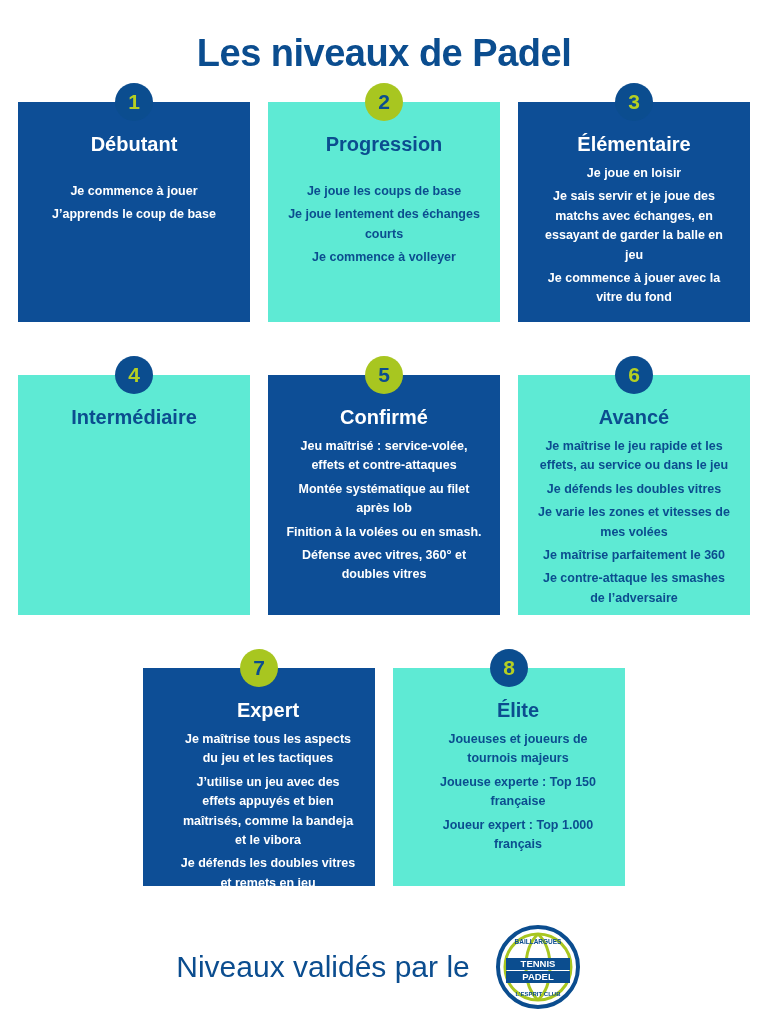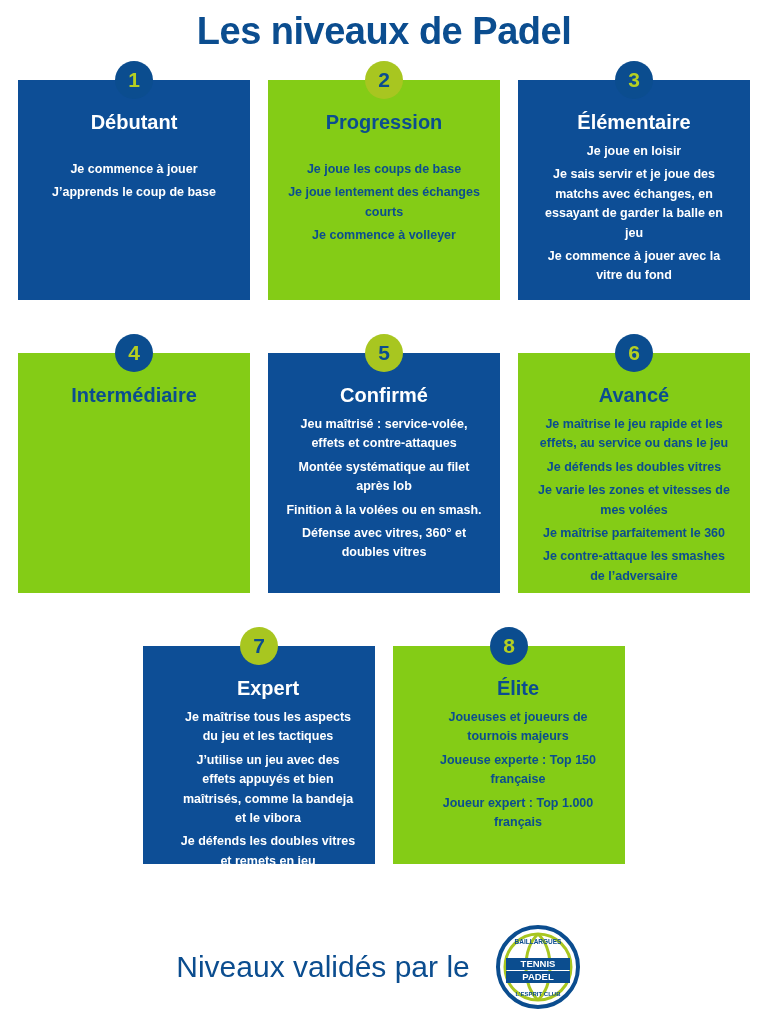--- a/index.html
+++ b/index.html
@@ -14,21 +14,21 @@
     overflow: hidden;
     position: relative;
   }
   .page-title {
     text-align: center;
     color: #0b4d8f;
     font-size: 38px;
     font-weight: bold;
     letter-spacing: -0.5px;
     margin: 0;
-    padding-top: 10px;
+    padding-top: 32px;
     padding-bottom: 8px;
   }
   .grid {
     position: relative;
     padding: 0 14px;
     box-sizing: border-box;
   }
   .row {
     display: flex;
     justify-content: center;
@@ -59,21 +59,21 @@
   .badge.green { background: #a8c620; color: #0b4d8f; }
   .card {
     width: 100%;
     box-sizing: border-box;
     padding: 30px 14px 16px 14px;
     position: relative;
     z-index: 1;
     text-align: center;
   }
   .card.blue { background: #0d4e96; color: #ffffff; }
-  .card.green { background: #84cc16; color: #0b4d8f; }
+  .card.green { background: #5eead4; color: #0b4d8f; }
   .card h2 {
     margin: 0 0 8px 0;
     font-size: 20px;
     font-weight: bold;
     line-height: 1.2;
   }
   .card.blue h2 { color: #ffffff; }
   .card.green h2 { color: #0b4d8f; }
   .card ul {
     list-style: none;

